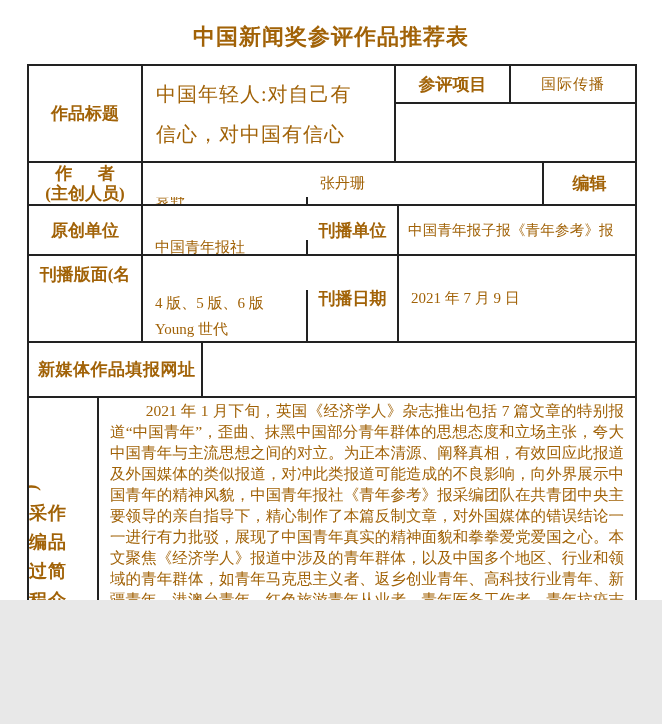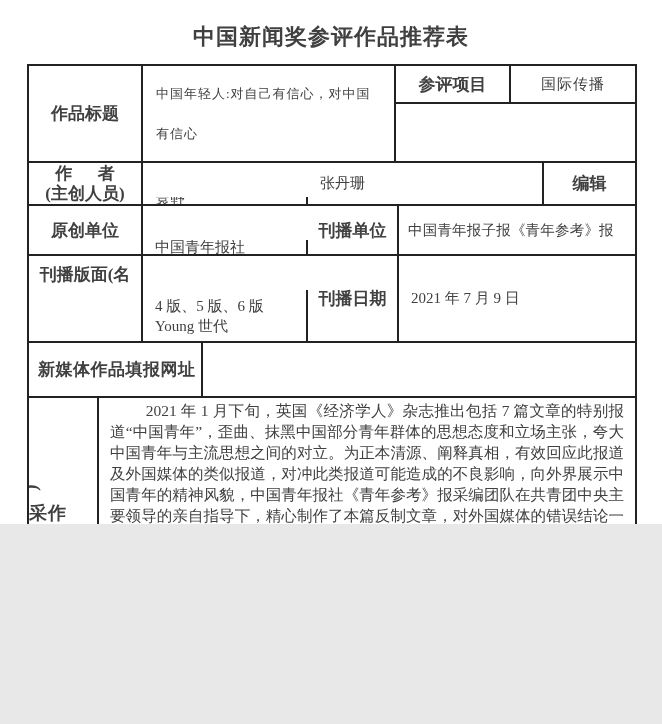--- a/index.html
+++ b/index.html
@@ -1,47 +1,47 @@
 <!DOCTYPE html>
 <html><head>
 <meta charset="utf-8">
 <style>
   html,body{margin:0;padding:0;background:#e8e8e8;}
-  .page{position:relative;width:662px;height:524px;background:#ffffff;overflow:hidden;
-        font-family:"Liberation Serif","DejaVu Serif",serif;color:#404040;}
+  .page{position:relative;width:662px;height:600px;background:#ffffff;overflow:hidden;
+        font-family:"Liberation Serif","DejaVu Serif",serif;color:#a16207;}
   .doc-title{position:absolute;top:22px;left:0;width:662px;text-align:center;
              font-size:22px;font-weight:bold;letter-spacing:1px;margin:0;}
   .tbl{position:absolute;left:27px;top:64px;width:610px;box-sizing:border-box;
        border:2px solid #222;background:#fff;display:flex;flex-direction:column;}
   .row{display:flex;box-sizing:border-box;border-bottom:2px solid #222;}
   .row:last-child{border-bottom:none;}
   .cell{box-sizing:border-box;border-right:2px solid #222;display:flex;
         align-items:center;overflow:hidden;}
   .cell:last-child{border-right:none;}
   .lbl{justify-content:center;font-weight:bold;font-size:17px;text-align:center;}
   .val{font-size:15px;padding-left:12px;}
   .r1{height:97px;} .r2{height:43px;} .r3{height:50px;} .r4{height:87px;}
   .r5{height:55px;gap:20px;} .r6{height:318px;}
   .w114{width:114px;} .w253{width:253px;} .w239{width:239px;}
   .w165{width:165px;margin-top:34px;} .w91{width:91px;} .w236{width:236px;}
   .w180{width:180px;} .w426{width:426px;}
   .w70{width:70px;} .w536{width:536px;}
-  .title-val{line-height:40px;letter-spacing:1px;font-size:13px;padding-left:13px;padding-right:22px;}
+  .title-val{line-height:40px;letter-spacing:1px;font-size:20px;padding-left:13px;padding-right:22px;}
   .subcol{display:flex;flex-direction:row;align-items:stretch;padding:0;}
   .subrow{display:flex;box-sizing:border-box;border-bottom:2px solid #222;}
   .subrow:last-child{border-bottom:none;flex:1;}
   .sr1{height:38px;} .sr2{height:31px;}
   .sublbl{width:115px;box-sizing:border-box;border-right:2px solid #222;display:flex;
           align-items:center;justify-content:center;font-weight:bold;font-size:17px;}
   .subval{width:124px;display:flex;align-items:center;justify-content:center;
           font-size:15px;letter-spacing:1px;}
   .twoline{flex-direction:column;justify-content:center;line-height:20px;}
   .twoline .pre{white-space:pre;}
   .layout-lbl{flex-direction:column;justify-content:space-between;line-height:37px;gap:40px;}
-  .layout-val{line-height:20px;padding-right:8px;font-family:Liberation Serif, serif;}
+  .layout-val{line-height:26px;padding-right:8px;font-family:Liberation Serif, serif;}
   .unit-long{font-size:14.5px;padding-left:9px;padding-right:17px;letter-spacing:0.2px;}
   .url-lbl{justify-content:flex-start;padding-left:9px;font-weight:bold;font-size:17px;
            letter-spacing:0.5px;}
   .vlabel{flex-direction:column;justify-content:center;align-items:flex-start;
           font-weight:bold;font-size:18px;line-height:29px;letter-spacing:1px;}
   .paren{display:block;transform:rotate(90deg);font-size:20px;font-weight:bold;
          line-height:14px;height:14px;margin:4px 0;}
   .intro-cell{align-items:flex-start;padding:2px 11px 2px 11px;}
   .intro-cell p{margin:0;font-size:15.5px;line-height:21px;text-align:justify;
                 text-indent:2.3em;}

